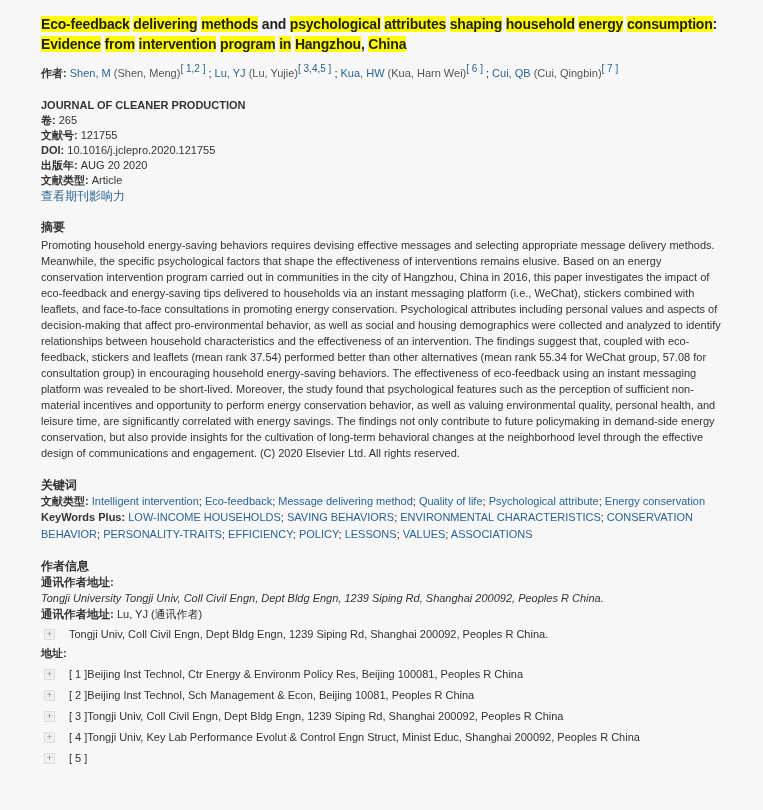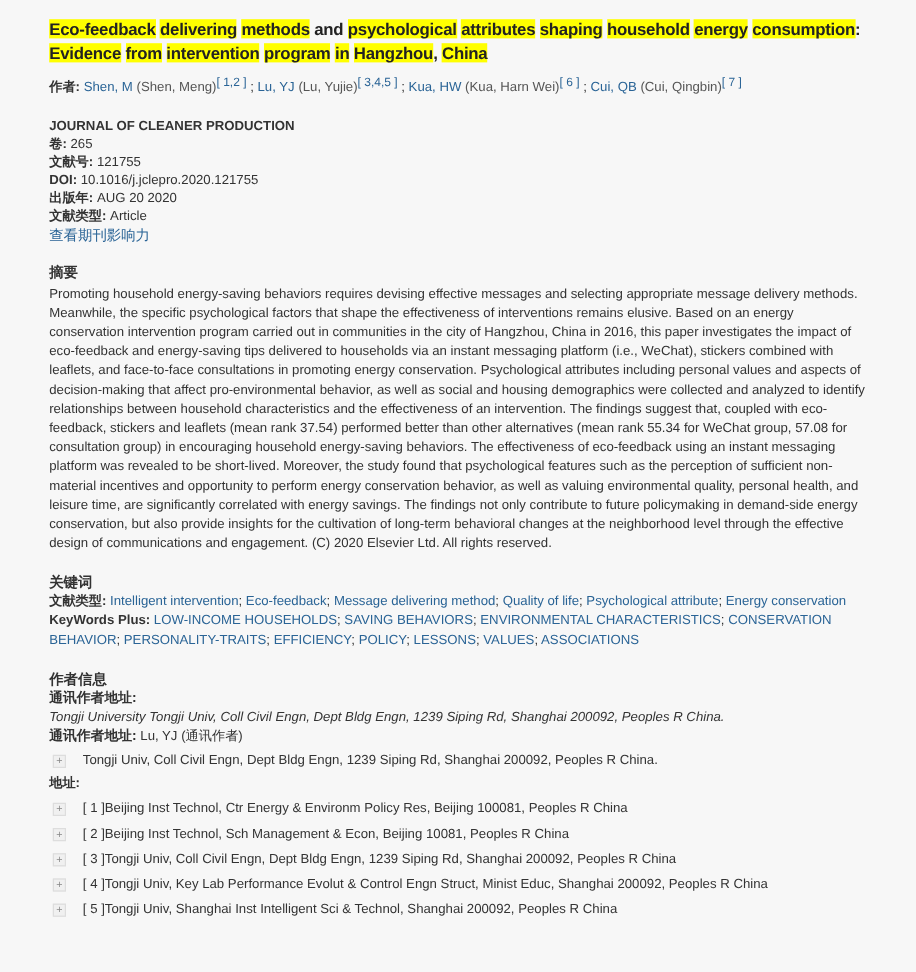--- a/index.html
+++ b/index.html
@@ -115,16 +115,15 @@
         <span>Tongji Univ, Coll Civil Engn, Dept Bldg Engn, 1239 Siping Rd, Shanghai 200092, Peoples R China</span>
       </div>
       <div class="addr-row">
         <span class="plus">+</span>
         <span>[ 4 ] </span>
         <span>Tongji Univ, Key Lab Performance Evolut &amp; Control Engn Struct, Minist Educ, Shanghai 200092, Peoples R China</span>
       </div>
       <div class="addr-row">
         <span class="plus">+</span>
         <span>[ 5 ] </span>
-        <span>Tongji Univ, Shanghai Inst Intelligent Sci &amp; Technol, Shanghai 200092, Peoples R China</span>
       </div>
     </div>
 </div>
 
 </body></html>

